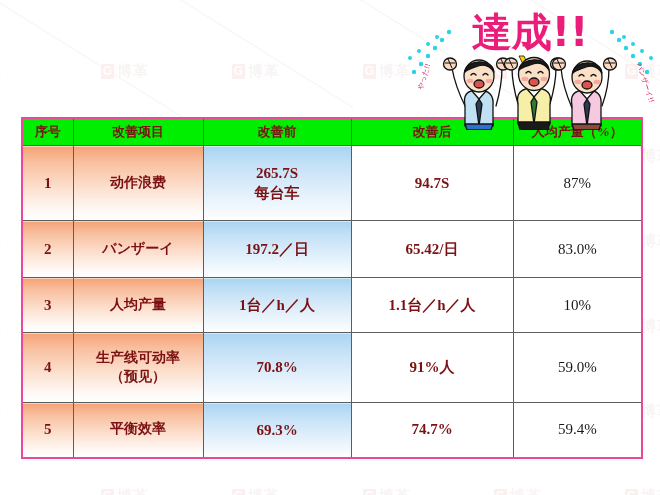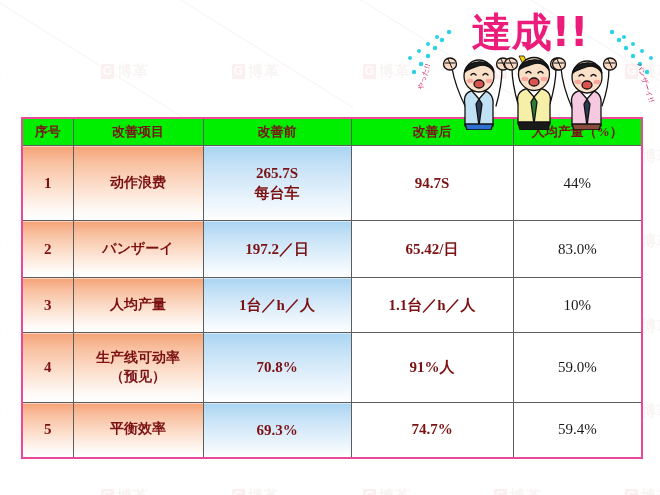--- a/index.html
+++ b/index.html
@@ -405,21 +405,21 @@
   </thead>
   <tbody id="table-body">
       <tr style="height: 75px;">
         <td class="cell-no">1</td>
         <td class="cell-item">动作浪费</td>
         <td class="cell-before">
           <span class="sub">265.7S</span>
           <span class="sub">每台车</span>
         </td>
         <td class="cell-after">94.7S</td>
-        <td class="cell-eff">44%</td>
+        <td class="cell-eff">87%</td>
       </tr>
       <tr style="height: 57px;">
         <td class="cell-no">2</td>
         <td class="cell-item">バンザーイ</td>
         <td class="cell-before">197.2／日</td>
         <td class="cell-after">65.42/日</td>
         <td class="cell-eff">83.0%</td>
       </tr>
       <tr style="height: 55px;">
         <td class="cell-no">3</td>

